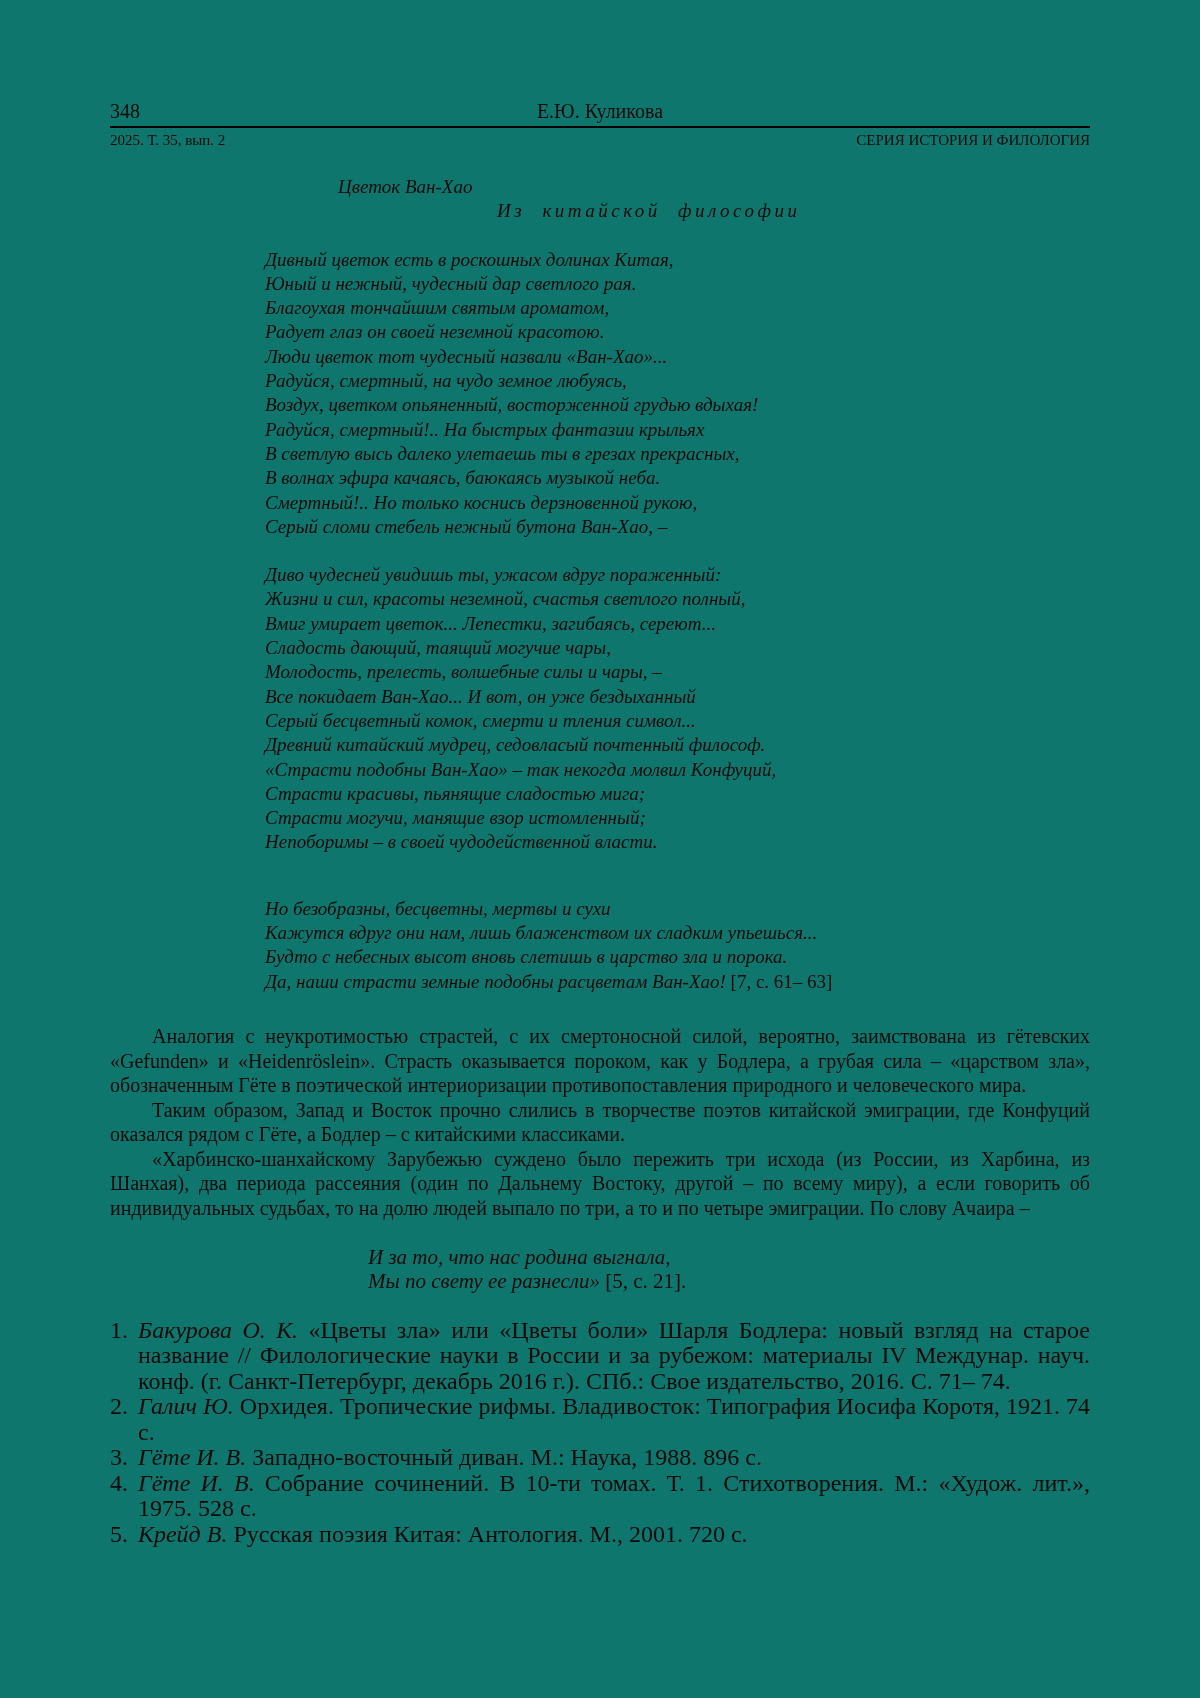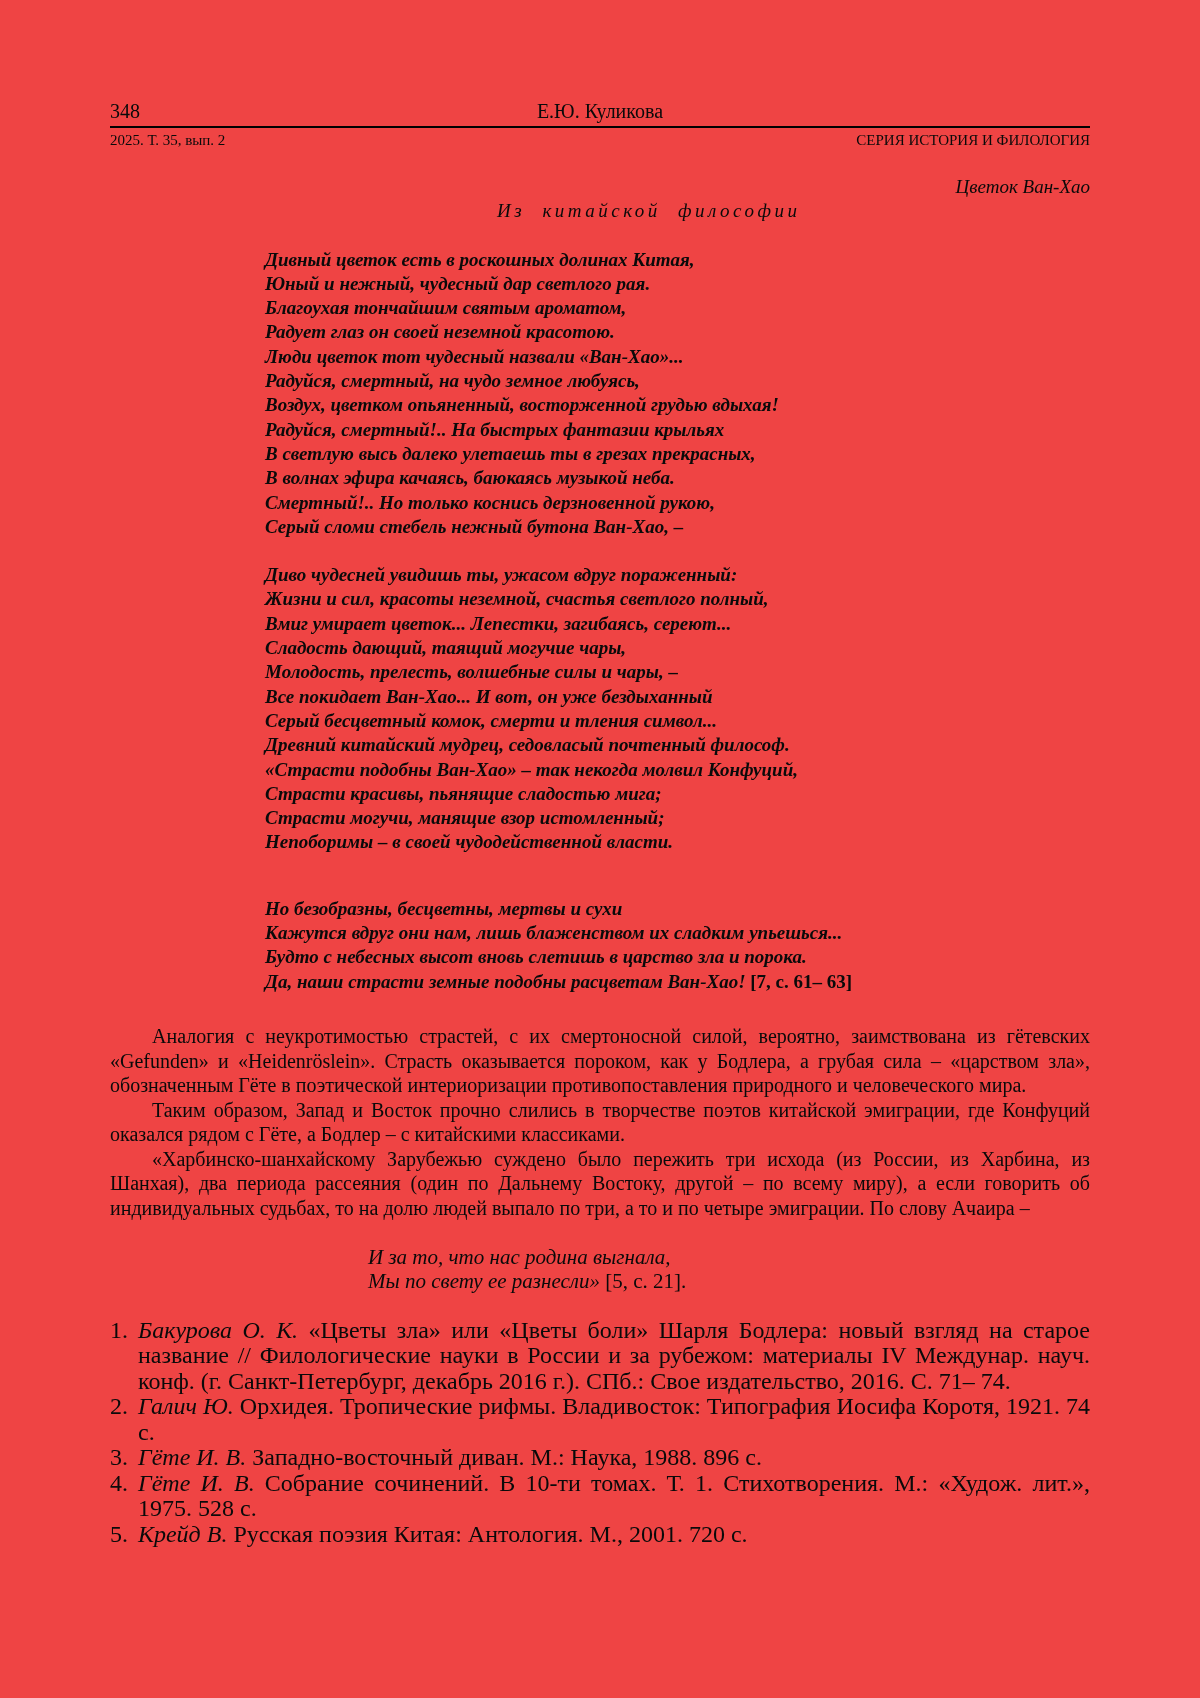--- a/index.html
+++ b/index.html
@@ -1,32 +1,32 @@
 <!DOCTYPE html>
 <html lang="ru"><head>
 <meta charset="utf-8">
 <style>
   html,body { margin:0; padding:0; background:#ffffff; }
   body { font-family:"Liberation Serif","DejaVu Serif",serif; color:#0a0a0a; }
   .page {
     position:relative; width:1200px; height:1698px; margin:0 auto;
-    box-sizing:border-box; padding:100px 110px 40px 110px; background:#ef4444;
+    box-sizing:border-box; padding:100px 110px 40px 110px; background:#0f766e;
     overflow:hidden;
   }
   
   .hdr-row1 { display:grid; grid-template-columns:1fr auto 1fr; align-items:baseline; font-size:20px; }
   .hdr-page-num { justify-self:start; }
   .hdr-author  { justify-self:center; }
   .hdr-rule { border:none; border-top:2px solid #000; margin:3px 0 4px 0; }
   .hdr-row2 { display:flex; justify-content:space-between; font-size:15px; }
   
   .poem { margin-top:26px; margin-left:155px; font-style:italic; font-size:19px; line-height:24.3px; }
-  .poem-title { margin-left:73px;text-align:right; }
+  .poem-title { margin-left:73px; }
   .poem-subtitle { margin-left:232px; letter-spacing:3.5px; word-spacing:9px; }
-  .stanzas { margin-top:10px;font-weight:bold; }
+  .stanzas { margin-top:10px; }
   .stanza { margin-top:24px; }
   .stanza:nth-child(3) { margin-top:42px; }
   .poem-line { white-space:nowrap; }
   .cite { font-style:normal; }
   
   .prose { margin-top:30px; font-size:20px; line-height:24.6px; }
   .prose p { margin:0; text-indent:42px; text-align:justify; }
   
   .quote { margin-top:24px; margin-left:258px; font-style:italic; font-size:21px; line-height:24.5px; }
   

